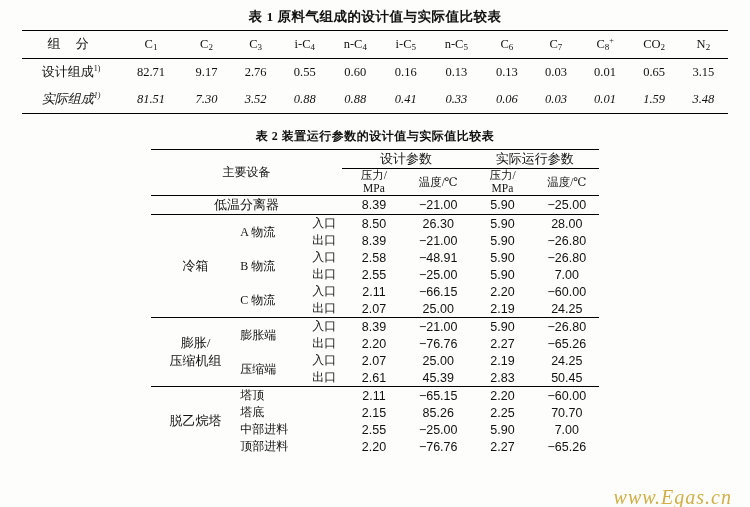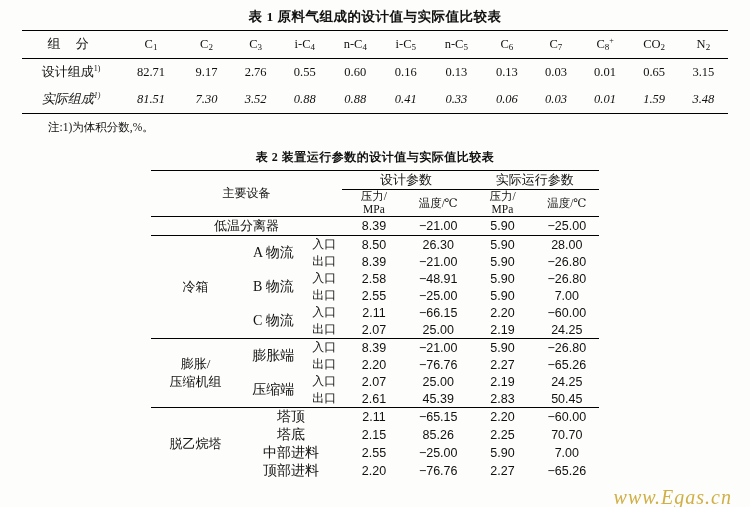--- a/index.html
+++ b/index.html
@@ -122,22 +122,22 @@
 
   .row td {
     padding: 1.5px 0;
   }
   .c-group {
     text-align: center;
     font-size: 13px;
     width: 86px;
   }
   .c-equip {
-    text-align: center;
-    font-size: 14px;
+    text-align: left;
+    font-size: 12px;
     width: 64px;
   }
   .c-io {
     text-align: center;
     font-size: 12px;
     width: 34px;
   }
   .c-val {
     text-align: center;
     font-size: 12.5px;
@@ -210,21 +210,20 @@
           <td>0.41</td>
           <td>0.33</td>
           <td>0.06</td>
           <td>0.03</td>
           <td>0.01</td>
           <td>1.59</td>
           <td>3.48</td>
         </tr>
       </tbody>
     </table>
-    <div class="t1-note">注:1)为体积分数,%。</div>
   </div>
 
   <div class="t2-title">表 2    装置运行参数的设计值与实际值比较表</div>
   <div class="t2-wrap">
     <table class="t2">
       <tbody>
 
         <tr class="thick-top">
           <td class="hdr-main" rowspan="2" colspan="3">主要设备</td>
           <td class="hdr-group grp-line" colspan="2">设计参数</td>

